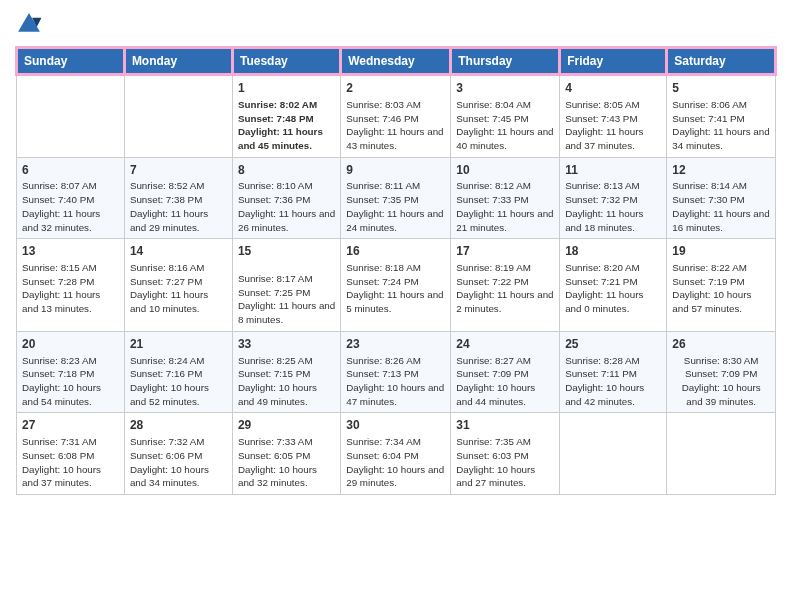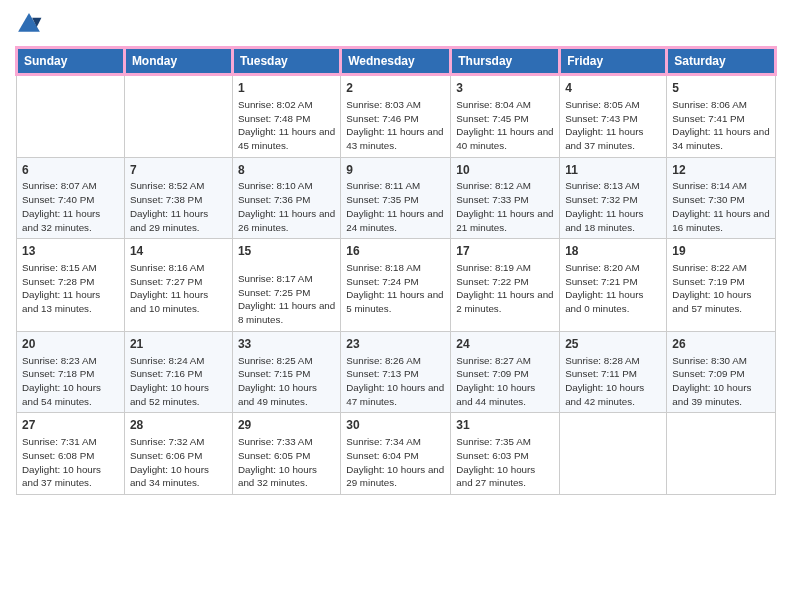--- a/index.html
+++ b/index.html
@@ -123,21 +123,21 @@
           <th>Friday</th>
           <th>Saturday</th>
         </tr>
     </thead>
     <tbody id="calendar-body">
     <tr>
           <td class="empty"></td>
           <td class="empty"></td>
           <td>
             <span class="day-num">1</span>
-            <div class="day-info" style="white-space: pre-line;">Sunrise: 8:02 AM
+            <div class="day-info" style="white-space: pre-line; font-weight: bold;">Sunrise: 8:02 AM
 Sunset: 7:48 PM
 Daylight: 11 hours and 45 minutes.</div>
           </td>
           <td>
             <span class="day-num">2</span>
             <div class="day-info" style="white-space: pre-line;">Sunrise: 8:03 AM
 Sunset: 7:46 PM
 Daylight: 11 hours and 43 minutes.</div>
           </td>
           <td>
@@ -279,21 +279,21 @@
 Daylight: 10 hours and 44 minutes.</div>
           </td>
           <td>
             <span class="day-num">25</span>
             <div class="day-info" style="white-space: pre-line;">Sunrise: 8:28 AM
 Sunset: 7:11 PM
 Daylight: 10 hours and 42 minutes.</div>
           </td>
           <td>
             <span class="day-num">26</span>
-            <div class="day-info" style="white-space: pre-line;">Sunrise: 8:30 AM
+            <div class="day-info" style="white-space: pre-line; text-align: center;">Sunrise: 8:30 AM
 Sunset: 7:09 PM
 Daylight: 10 hours and 39 minutes.</div>
           </td>
         </tr>
         <tr>
           <td>
             <span class="day-num">27</span>
             <div class="day-info" style="white-space: pre-line;">Sunrise: 7:31 AM
 Sunset: 6:08 PM
 Daylight: 10 hours and 37 minutes.</div>

